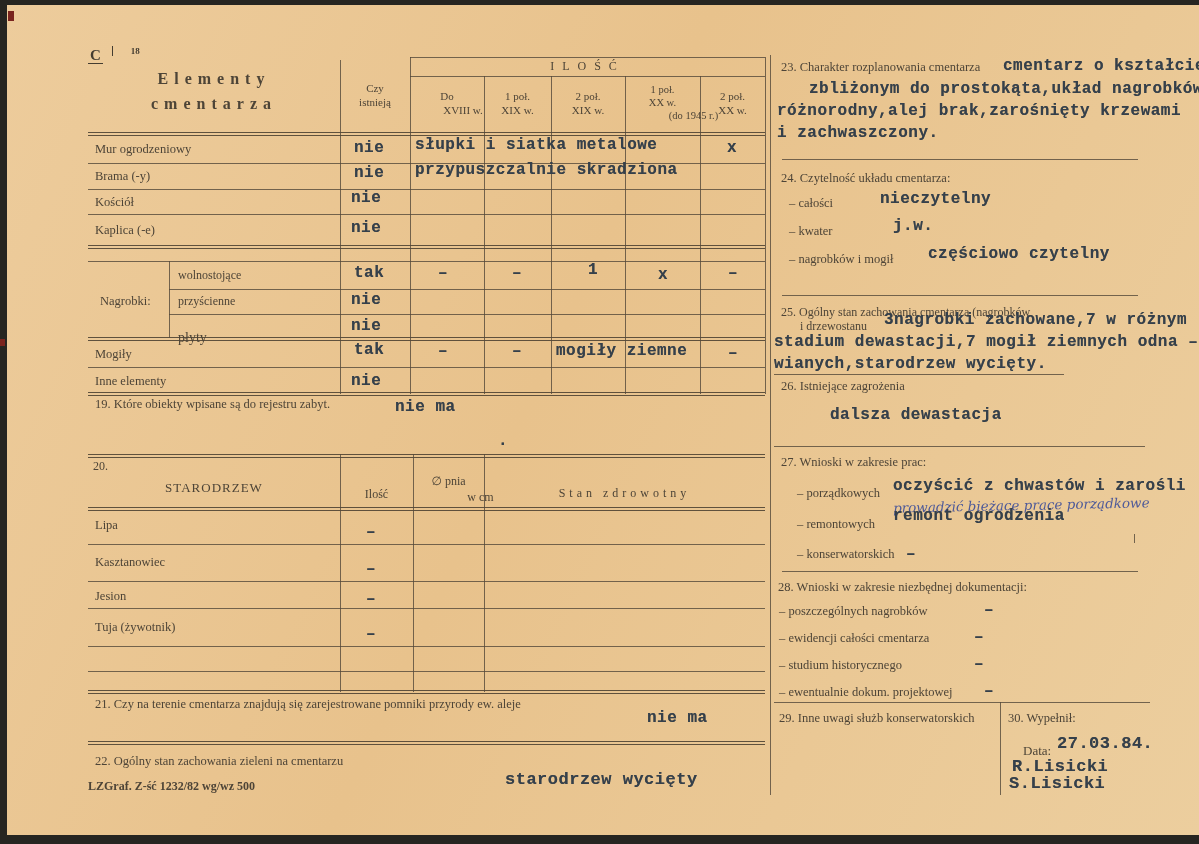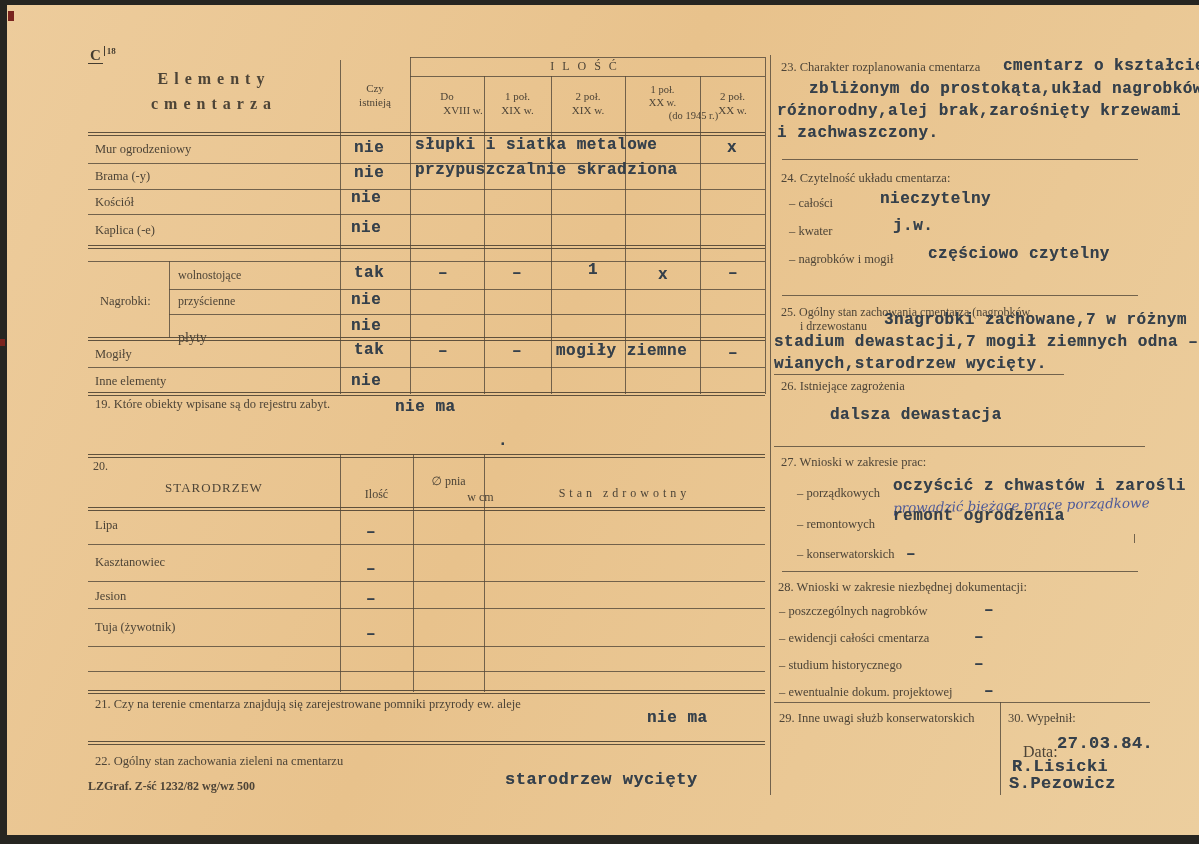--- a/index.html
+++ b/index.html
@@ -28,21 +28,21 @@
   }
   .hl{position:absolute;height:1px;background:rgba(84,73,57,.8);}
   .vl{position:absolute;width:1px;background:rgba(84,73,57,.8);}
   .dl{position:absolute;height:4px;box-sizing:border-box;
       border-top:1.5px solid rgba(70,60,46,.85);border-bottom:1px solid rgba(70,60,46,.85);}
   .big{font-size:16px;font-weight:bold;letter-spacing:6px;}
   .sm{font-size:11px;}
   .xs{font-size:10.5px;}
   .corner{position:absolute;color:#443c30;font-weight:bold;}
   .corner .c-letter{font-size:15px;border-bottom:1.5px solid #443c30;padding:0 2px;}
-  .corner .c-sup{font-size:9px;vertical-align:top;border-left:1.5px solid #443c30;padding-left:2px;margin-left:1px;}
+  .corner .c-sup{font-size:9px;vertical-align:top;border-left:1.5px solid #443c30;padding-left:18px;margin-left:9px;}
   .mark{position:absolute;background:#7a241e;}
 </style>
 </head>
 <body>
 
 <div class="paper"></div>
 
 <div class="edge" style="left:0;top:0;width:1199px;height:5px;"></div>
 <div class="edge" style="left:0;top:0;width:7px;height:844px;"></div>
 <div class="edge" style="left:0;top:835px;width:1199px;height:9px;"></div>
@@ -212,16 +212,16 @@
 <div class="type" style="left:974px;top:628px;">–</div>
 <div class="lbl" style="left:779px;top:658px;">– studium historycznego</div>
 <div class="type" style="left:974px;top:655px;">–</div>
 <div class="lbl" style="left:779px;top:685px;">– ewentualnie dokum. projektowej</div>
 <div class="type" style="left:984px;top:682px;">–</div>
 <div class="hl" style="left:774px;top:702px;width:376px;"></div>
 
 <div class="vl" style="left:1000px;top:702px;height:93px;"></div>
 <div class="lbl" style="left:779px;top:711px;">29. Inne uwagi służb konserwatorskich</div>
 <div class="lbl" style="left:1008px;top:711px;">30. Wypełnił:</div>
-<div class="lbl" style="left:1023px;top:743px;font-size:16px;">Data:</div>
+<div class="lbl" style="left:1023px;top:743px;font-size:13px;">Data:</div>
 <div class="type" style="left:1057px;top:734px;font-size:17px;">27.03.84.</div>
 <div class="type" style="left:1012px;top:757px;font-size:17px;">R.Lisicki</div>
-<div class="type" style="left:1009px;top:774px;font-size:17px;">S.Pezowicz</div>
+<div class="type" style="left:1009px;top:774px;font-size:17px;">S.Lisicki</div>
 
 </body></html>

